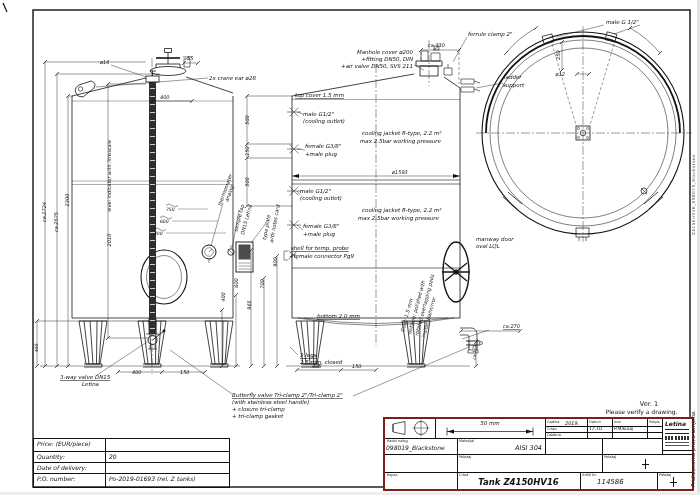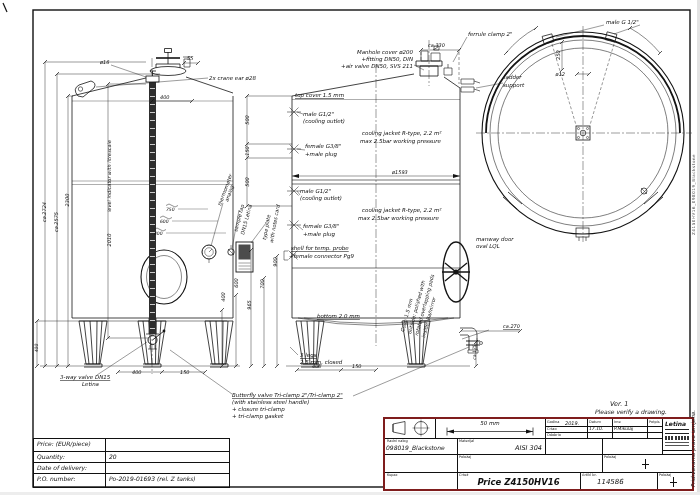--- a/index.html
+++ b/index.html
@@ -17,21 +17,21 @@
   #price-table .pc.val{border-right:none;}
   
   #tb{position:absolute;left:383px;top:417px;width:307px;height:70px;border:2px solid #7f1d1d;background:#fff;}
   #tb .hl{position:absolute;height:0.8px;background:#111;}
   #tb .vl{position:absolute;width:0.8px;background:#111;}
   #tb .tl{position:absolute;font-size:3.5px;color:#222;white-space:nowrap;}
   #tb .tv{position:absolute;font-style:italic;white-space:nowrap;}
   .vert{position:absolute;transform-origin:0 0;transform:rotate(-90deg);white-space:nowrap;}
   .mark{position:absolute;width:0.8px;background:#111;}
   .markh{position:absolute;height:0.8px;background:#111;}
-  #ver-note,#verify-note{position:absolute;font-style:italic;text-align:left;}
+  #ver-note,#verify-note{position:absolute;text-align:center;}
   .edge-shade-r{position:absolute;right:0;top:0;width:3px;height:495px;background:#e3e3e3;}
   .edge-shade-b{position:absolute;left:0;bottom:0;width:700px;height:3px;background:#ededed;}
 </style>
 </head>
 <body>
 
 <div id="page">
 
   <svg id="art" width="700" height="495" viewBox="0 0 700 495">
 
@@ -346,21 +346,21 @@
     <div class="tl" style="left:74px;top:20px;">Materijal</div>
     <div class="tv" style="left:72px;top:24.5px;width:85px;text-align:right;font-size:6.5px;">AISI 304</div>
 
     <div class="tl" style="left:74px;top:36px;">Položaj</div>
     <div class="tl" style="left:219px;top:36px;">Položaj</div>
     <div class="mark" style="left:260px;top:40px;height:10px;"></div>
     <div class="markh" style="left:257px;top:45px;width:7px;"></div>
 
     <div class="tl" style="left:2px;top:54px;">Kupac</div>
     <div class="tl" style="left:74px;top:54px;">Crtež</div>
-    <div class="tv" style="left:72px;top:58px;width:123px;text-align:center;font-size:8.5px;font-weight:bold;">Price Z4150HV16</div>
+    <div class="tv" style="left:72px;top:58px;width:123px;text-align:center;font-size:8.5px;font-weight:bold;">Tank Z4150HV16</div>
     <div class="tl" style="left:197px;top:54px;">Artikl br.</div>
     <div class="tv" style="left:212px;top:59px;font-size:7px;text-align:right;">114586</div>
     <div class="tl" style="left:274px;top:54px;">Položaj</div>
     <div class="mark" style="left:288px;top:58px;height:10px;"></div>
     <div class="markh" style="left:285px;top:63px;width:7px;"></div>
 
     <div style="position:absolute;left:277px;top:0;width:30px;height:31px;">
       <div class="tv" style="left:3px;top:1px;font-size:6px;font-weight:bold;">Letina</div>
       <div style="position:absolute;left:3px;top:10px;width:24px;height:1.4px;background:#222;"></div>
       <div style="position:absolute;left:3px;top:13.5px;width:24px;height:1.4px;background:#222;"></div>

